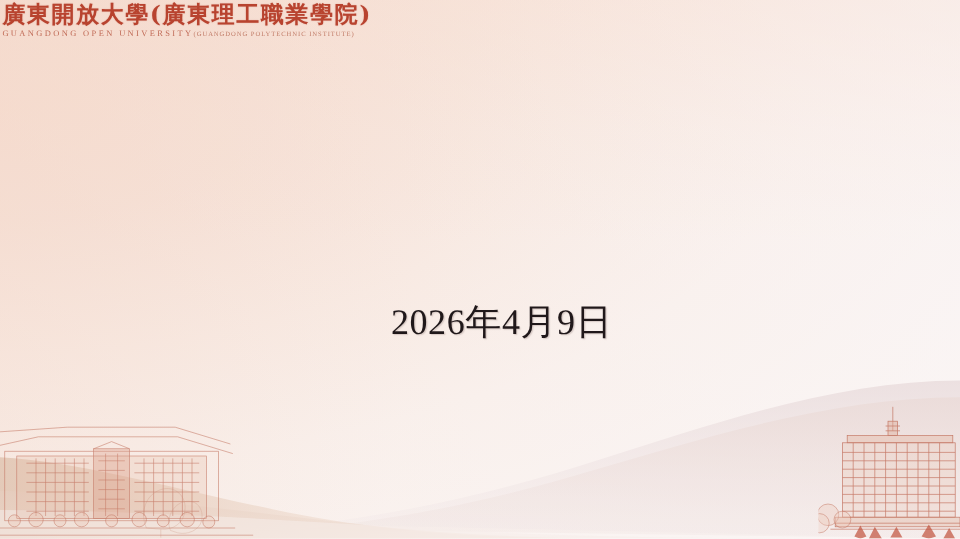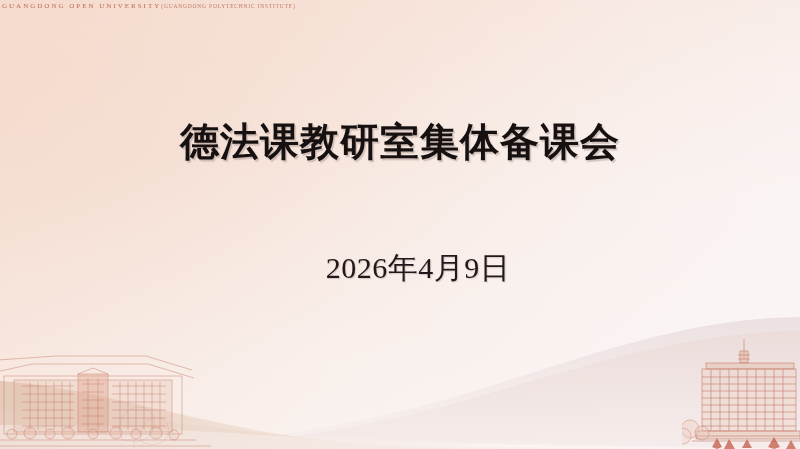--- a/index.html
+++ b/index.html
@@ -295,23 +295,23 @@
         <path d="M30,110 l5,-9 l5,9 l-5,2 Z"></path>
         <path d="M42,112 l5,-10 l6,10 Z"></path>
         <path d="M60,111 l5,-9 l5,9 Z"></path>
         <path d="M86,110 l6,-10 l6,10 l-6,2 Z"></path>
         <path d="M104,112 l5,-9 l5,9 Z"></path>
       </g>
     </svg>
   </div>
 
   <div class="logo">
+    <div class="logo-cn">廣東開放大學(廣東理工職業學院)</div>
     <div class="logo-en">
       <span class="logo-en-main">GUANGDONG OPEN UNIVERSITY</span>
       <span class="logo-en-sub">(GUANGDONG POLYTECHNIC INSTITUTE)</span>
     </div>
   </div>
 
-  <div class="title">德法课教研室集体备课会</div>
 
   <div class="date">2026年4月9日</div>
 
 </div>
 
 </body></html>

